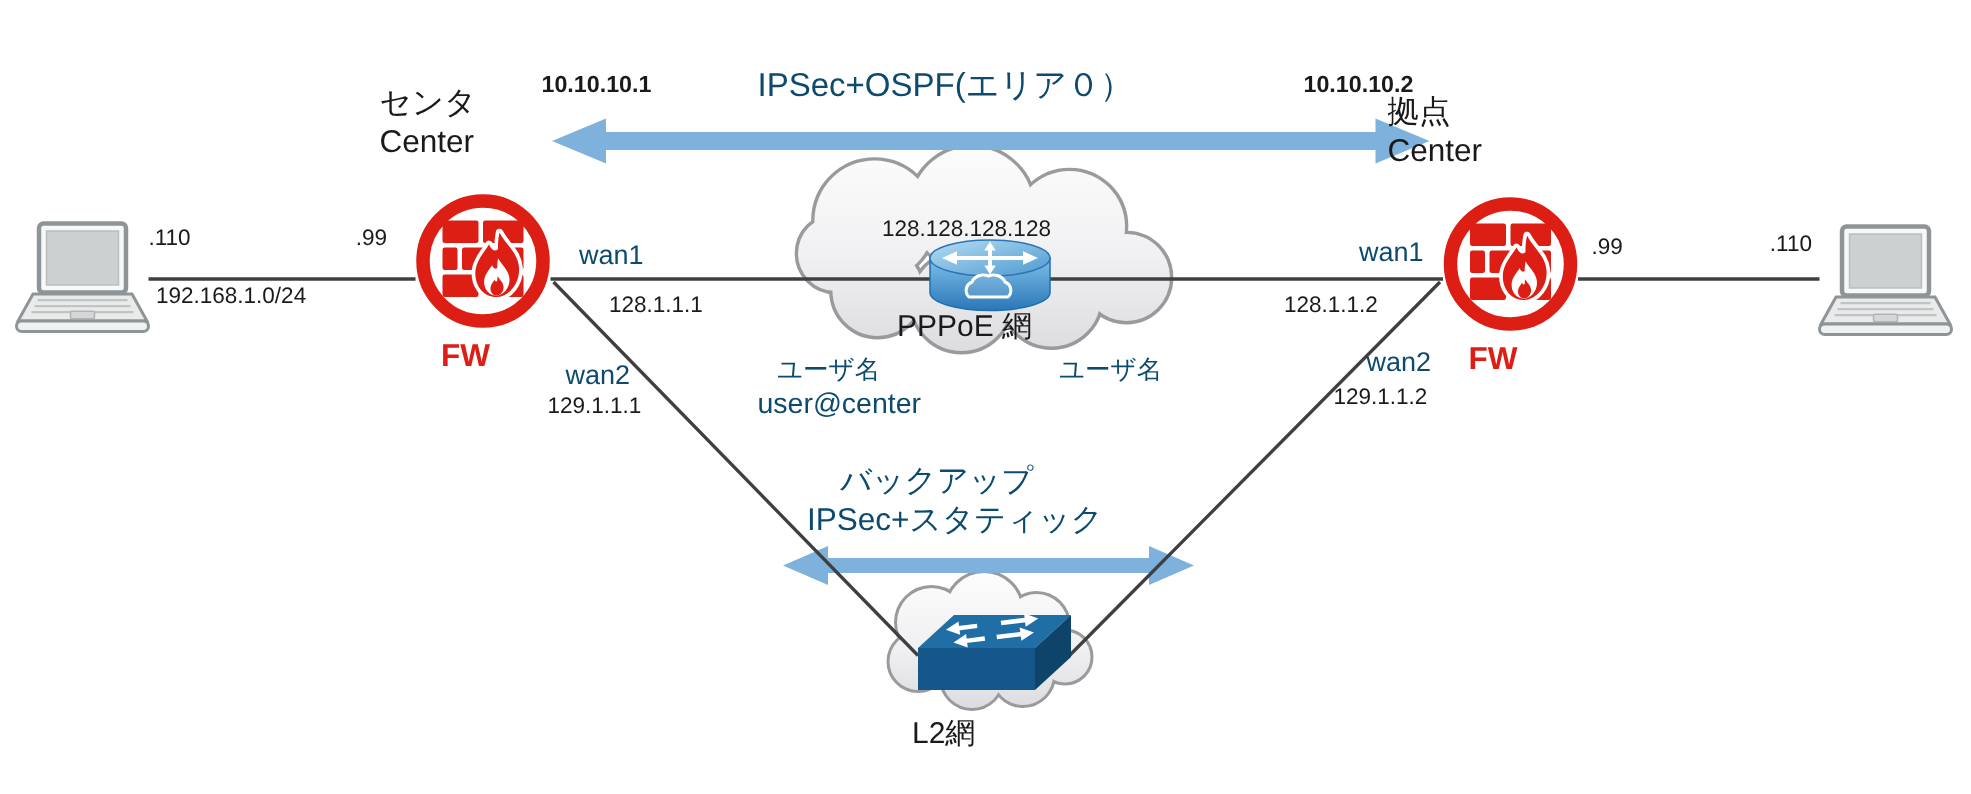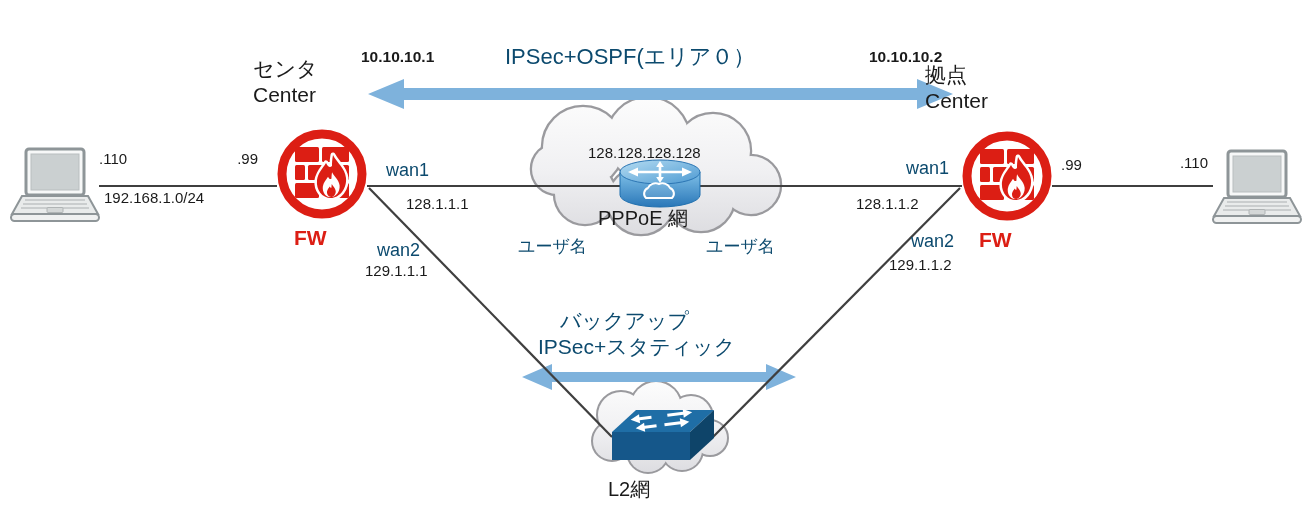--- a/index.html
+++ b/index.html
@@ -185,20 +185,21 @@
 
   <div class="t fs18 blue" style="left:906px;top:158px;">wan1</div>
   <div class="t fs175" style="left:856px;top:195px;">128.1.1.2</div>
   <div class="t fs18 blue" style="left:911px;top:231px;">wan2</div>
   <div class="t fs175" style="left:889px;top:256px;">129.1.1.2</div>
 
   <div class="t fs175 c" style="left:588px;top:144px;width:145px;">128.128.128.128</div>
   <div class="t fs20 c" style="left:598px;top:206px;width:140px;">PPPoE 網</div>
 
   <div class="t fs17 c blue" style="left:518px;top:237px;width:85px;">ユーザ名</div>
+  <div class="t fs19 c blue" style="left:505px;top:259px;width:130px;">user@center</div>
   <div class="t fs17 c blue" style="left:706px;top:237px;width:85px;">ユーザ名</div>
 
   <div class="t fs21 c skyblue" style="left:560px;top:308px;width:200px;">バックアップ</div>
   <div class="t fs21 c skyblue" style="left:538px;top:334px;width:240px;">IPSec+スタティック</div>
 
   <div class="t fs20 c" style="left:608px;top:477px;width:104px;">L2網</div>
 
   <div class="t fs175" style="left:1061px;top:156px;">.99</div>
   <div class="t fs175 r" style="left:1158px;top:154px;width:50px;">.110</div>
 

